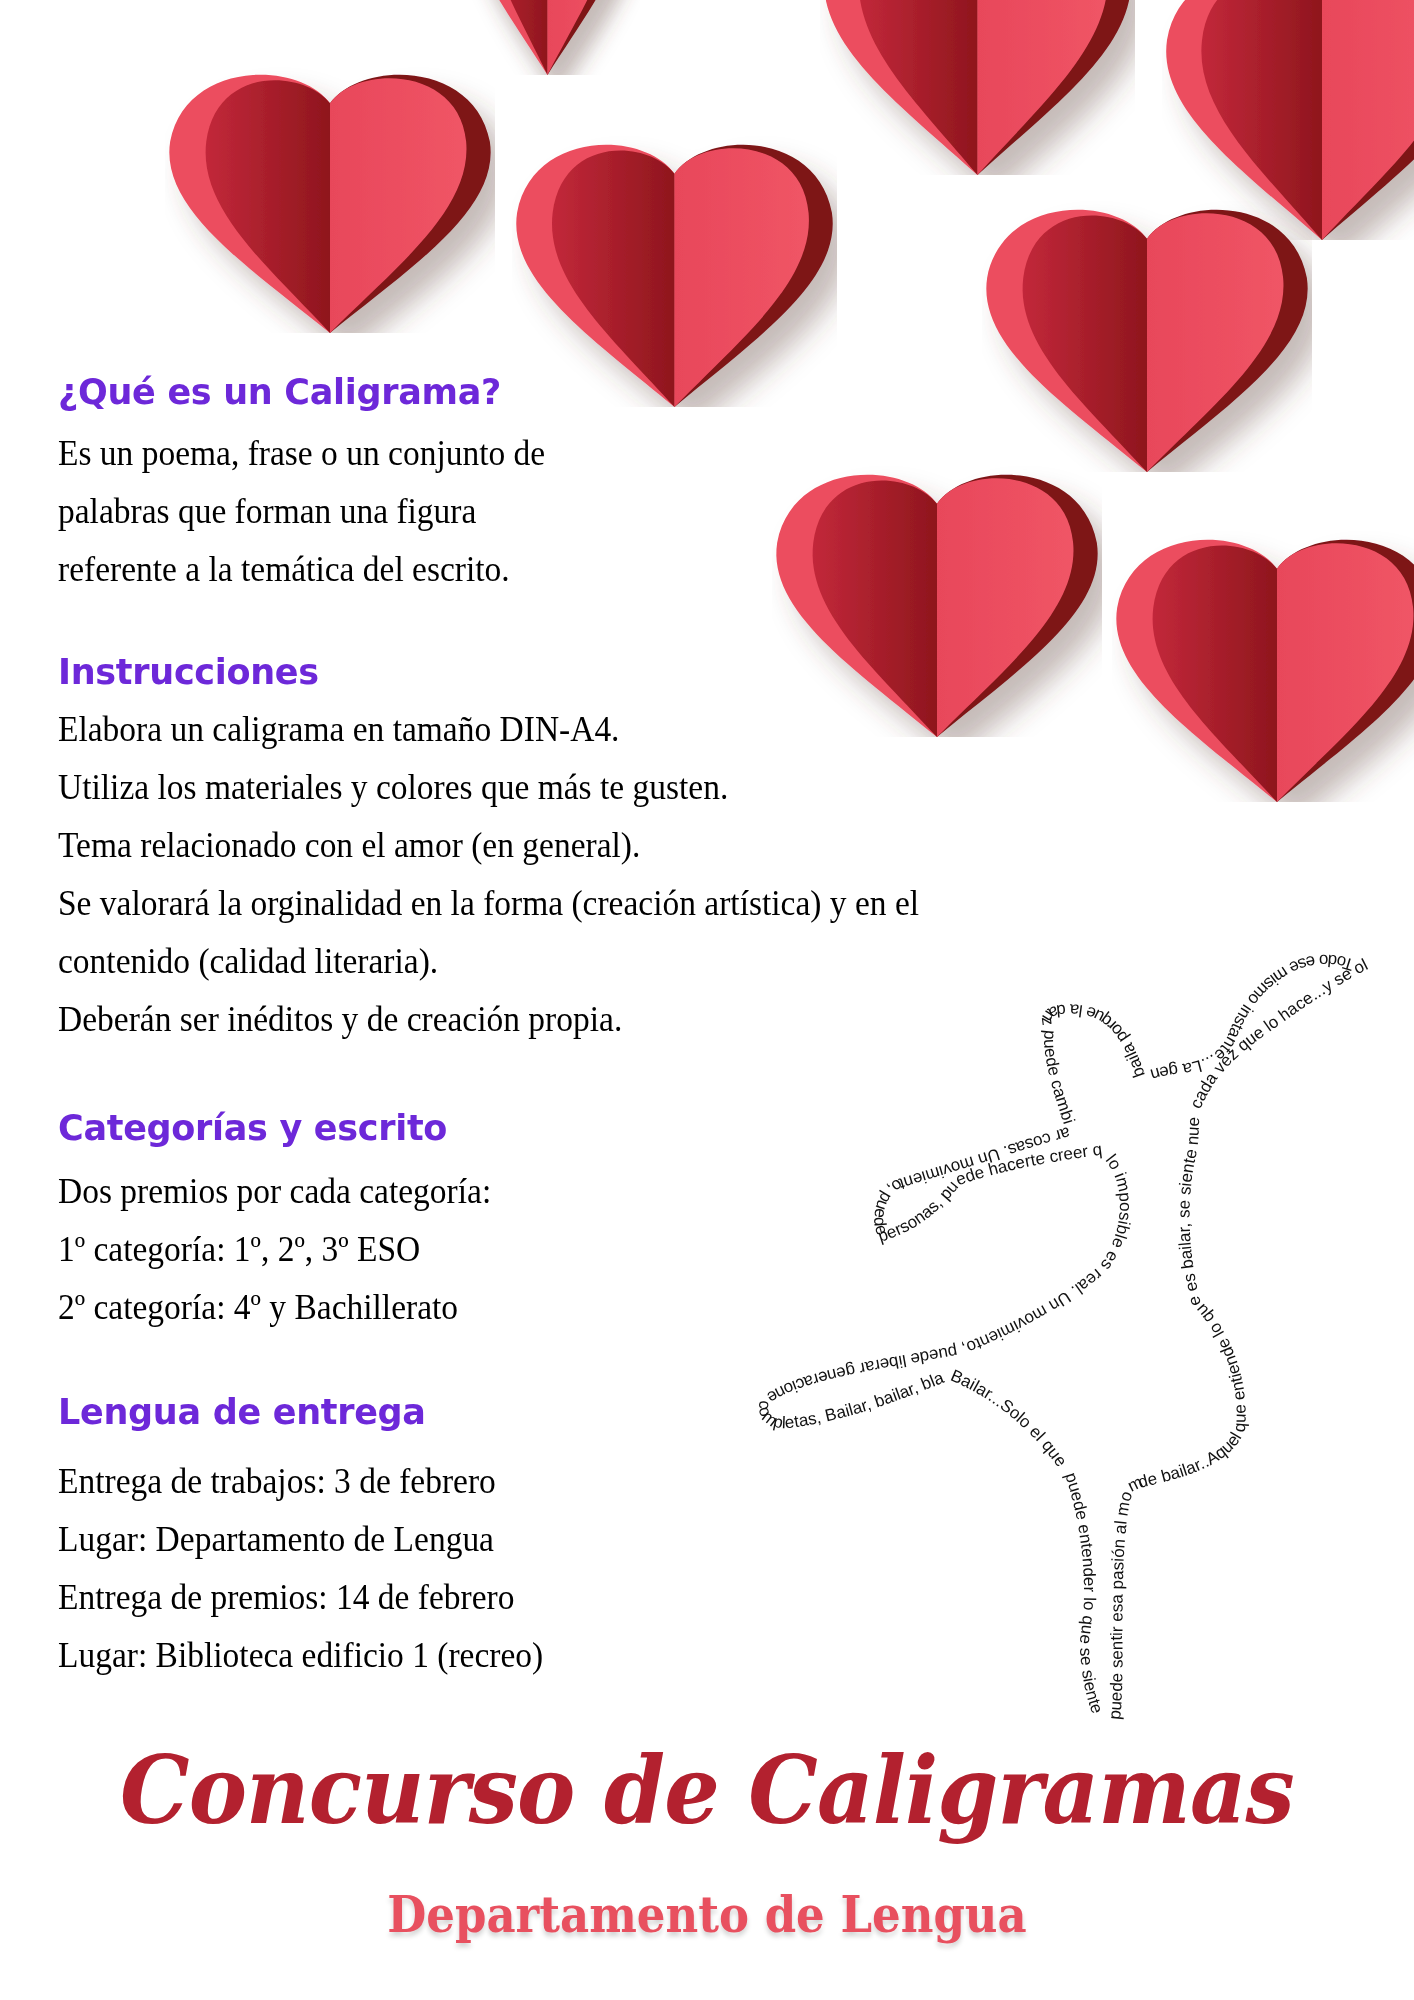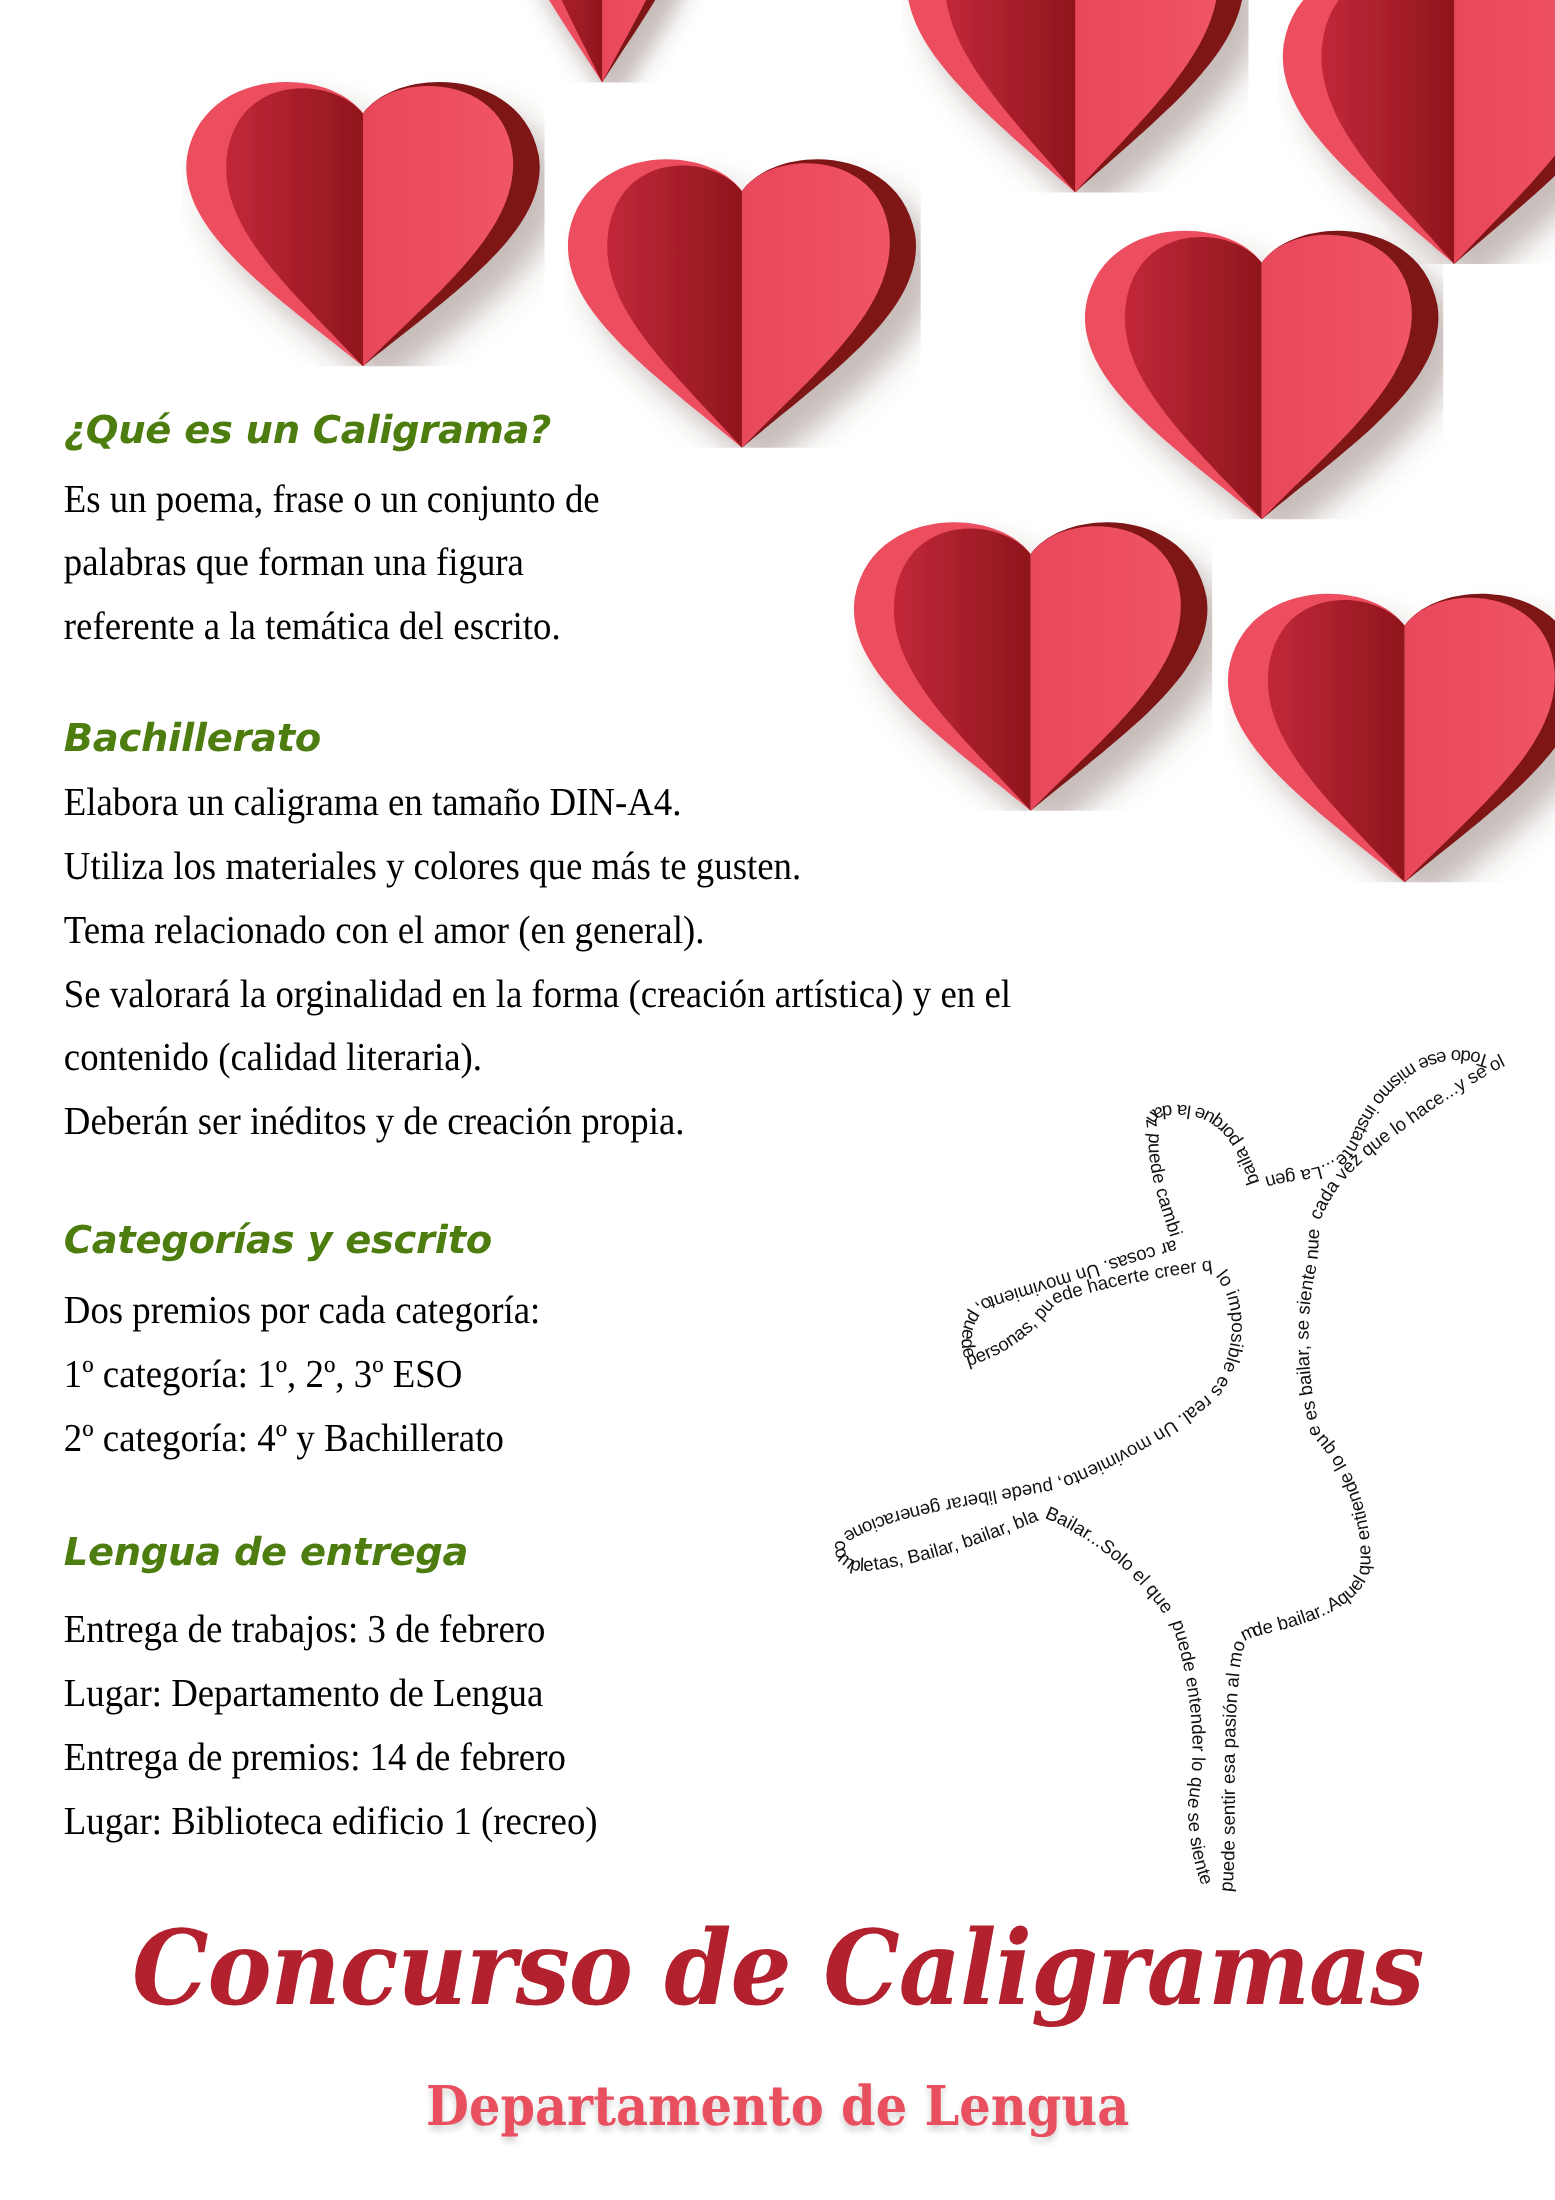--- a/index.html
+++ b/index.html
@@ -6,22 +6,22 @@
   body { width: 1414px; height: 2000px; position: relative; overflow: hidden; }
   .page { position: absolute; inset: 0; background: #ffffff; }
 
   .hearts { position: absolute; inset: 0; pointer-events: none; }
   .heart { position: absolute; }
   .heart svg { width: 100%; height: 100%; overflow: visible; display: block; }
 
   .section-heading {
     position: absolute; left: 58px;
     font-family: "DejaVu Sans", sans-serif;
-    font-weight: bold; font-size: 35px; color: #4d7c0f;
-    letter-spacing: -0.3px; white-space: nowrap; margin: 0; font-style: italic;
+    font-weight: bold; font-size: 35px; color: #6d28d9;
+    letter-spacing: -0.3px; white-space: nowrap; margin: 0;
   }
   .body-line {
     position: absolute; left: 58px;
     font-family: "Liberation Serif", serif;
     font-size: 36px; color: #000; white-space: nowrap; margin: 0;
     transform: scaleX(0.93); transform-origin: left center;
   }
 
   .calligram { position: absolute; left: 740px; top: 920px; width: 640px; height: 820px; }
   .calligram svg { width: 100%; height: 100%; overflow: visible; }
@@ -118,21 +118,21 @@
   </div>
 
   <section>
     <h2 class="section-heading" style="top:372px;">¿Qué es un Caligrama?</h2>
     <p class="body-line" style="top:432px;">Es un poema, frase o un conjunto de</p>
     <p class="body-line" style="top:490px;">palabras que forman una figura</p>
     <p class="body-line" style="top:548px;">referente a la temática del escrito.</p>
   </section>
 
   <section>
-    <h2 class="section-heading" style="top:652px;">Bachillerato</h2>
+    <h2 class="section-heading" style="top:652px;">Instrucciones</h2>
     <p class="body-line" style="top:708px;">Elabora un caligrama en tamaño DIN-A4.</p>
     <p class="body-line" style="top:766px;">Utiliza los materiales y colores que más te gusten.</p>
     <p class="body-line" style="top:824px;">Tema relacionado con el amor (en general).</p>
     <p class="body-line" style="top:882px;">Se valorará la orginalidad en la forma (creación artística) y en el</p>
     <p class="body-line" style="top:940px;">contenido (calidad literaria).</p>
     <p class="body-line" style="top:998px;">Deberán ser inéditos y de creación propia.</p>
   </section>
 
   <section>
     <h2 class="section-heading" style="top:1108px;">Categorías y escrito</h2>

